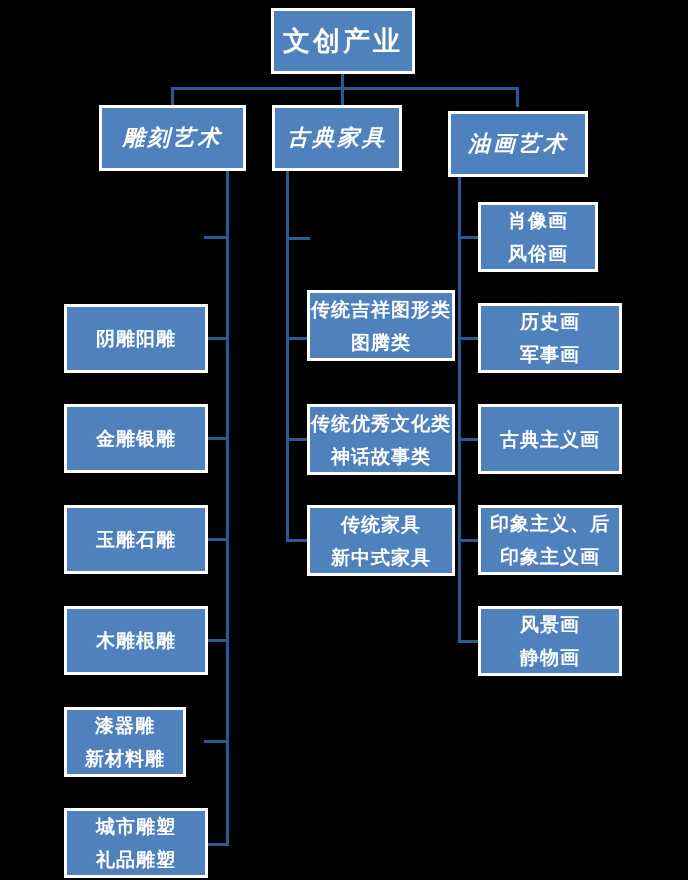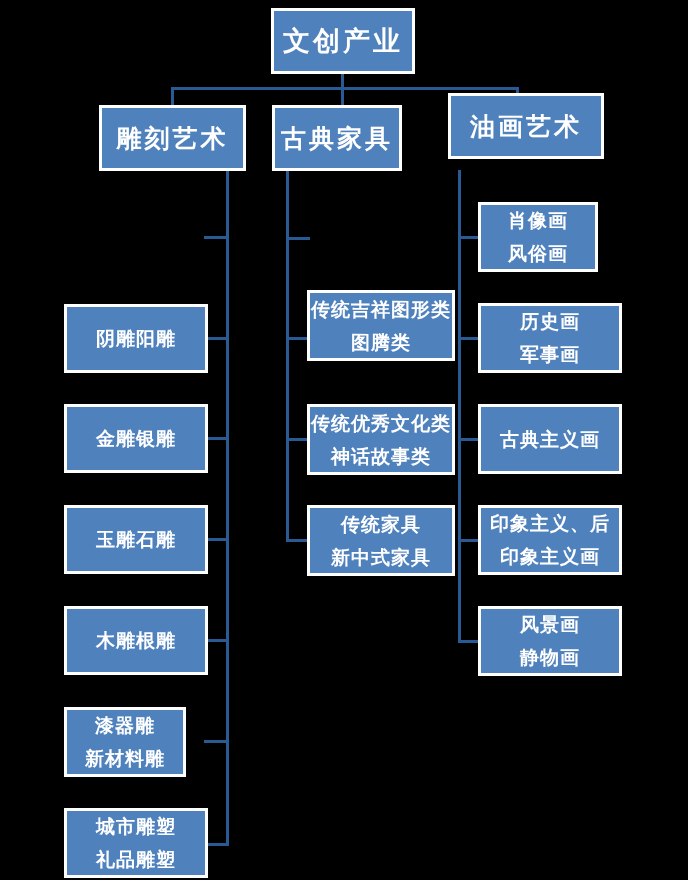--- a/index.html
+++ b/index.html
@@ -11,21 +11,21 @@
   .node{
     position:absolute;box-sizing:border-box;
     background:var(--box-fill,#4F81BD);
     border:3px solid var(--box-border,#FFFFFF);
     color:var(--text,#FFFFFF);
     display:flex;flex-direction:column;align-items:center;justify-content:center;
     text-align:center;font-weight:bold;
   }
   .node span{white-space:nowrap;display:block;}
   .lvl1{font-size:27px;letter-spacing:3px;}
-  .lvl2{font-size:25px;letter-spacing:3px;}
+  .lvl2{font-size:22px;letter-spacing:3px;font-style:italic;}
   .leaf{font-size:19px;letter-spacing:1px;line-height:33px;}
   .line{position:absolute;background:var(--connector,#2A5A94);}
 </style>
 </head>
 <body>
 
 <div class="canvas">
 
   <div class="line" style="left:341px;top:72px;width:3px;height:34px"></div>
   <div class="line" style="left:171px;top:87px;width:348px;height:3px"></div>
@@ -57,21 +57,21 @@
   <div class="node lvl1" style="left:271px;top:8px;width:144px;height:66px">
     <span>文创产业</span>
   </div>
 
   <div class="node lvl2" style="left:99px;top:105px;width:147px;height:66px">
     <span>雕刻艺术</span>
   </div>
   <div class="node lvl2" style="left:272px;top:105px;width:130px;height:66px">
     <span>古典家具</span>
   </div>
-  <div class="node lvl2" style="left:448px;top:93px;width:156px;height:66px">
+  <div class="node lvl2" style="left:448px;top:111px;width:140px;height:66px">
     <span>油画艺术</span>
   </div>
 
   <div class="node leaf" style="left:64px;top:304px;width:144px;height:69px">
     <span>阴雕阳雕</span>
   </div>
   <div class="node leaf" style="left:64px;top:404px;width:144px;height:69px">
     <span>金雕银雕</span>
   </div>
   <div class="node leaf" style="left:64px;top:606px;width:144px;height:69px">

